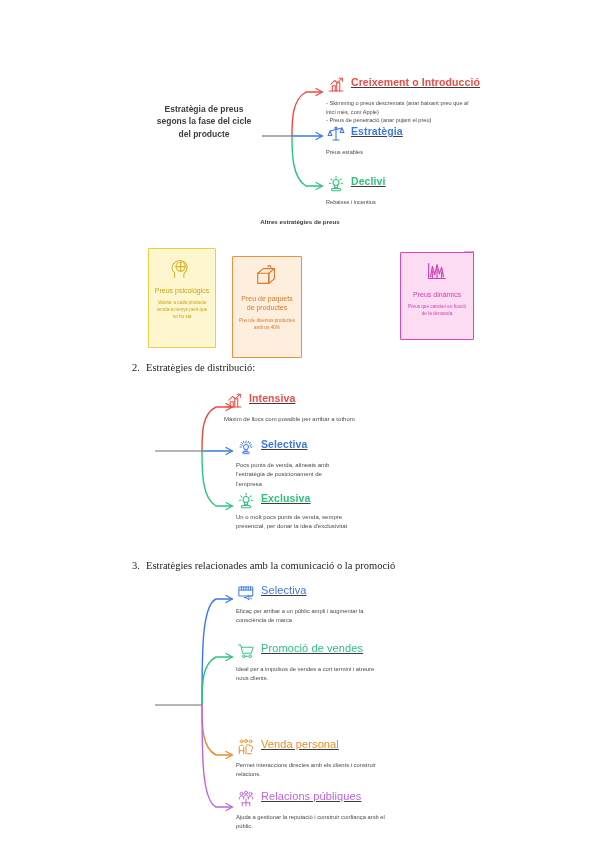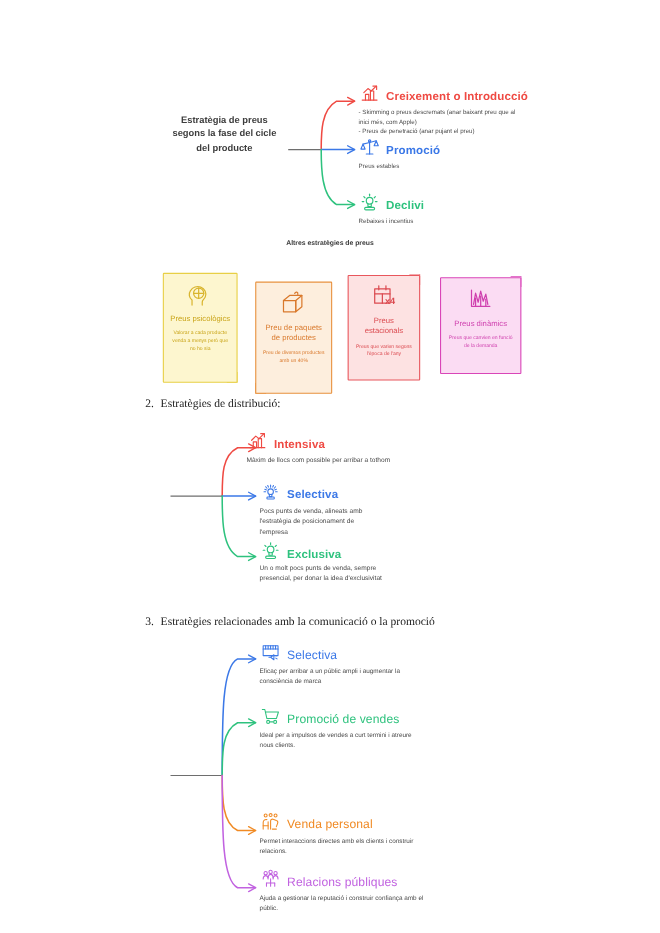--- a/index.html
+++ b/index.html
@@ -21,21 +21,21 @@
     text-align:center;
     font-weight:bold;
     font-size:8.5px;
     line-height:1.45;
     color:#3d3d3d;
   }
 
   .branch-svg { position:absolute; left:0; top:0; overflow:visible; }
 
   .node { position:absolute; }
-  .node-head { display:flex; align-items:flex-end; gap:5px; }
+  .node-head { display:flex; align-items:flex-start; gap:5px;text-decoration:underline; }
   .node-title { font-size:10.5px; font-weight:bold; letter-spacing:.1px; white-space:nowrap; }
   .node-desc {
     font-size:5.6px;
     line-height:1.55;
     color:#4a4a4a;
     margin-top:5px;
     max-width:175px;
   }
   .node-desc.tight { margin-top:3px; }
   .icon-box { width:20px; height:18px; display:block; flex:0 0 auto; }
@@ -132,21 +132,21 @@
         <svg class="icon-box" viewBox="0 0 24 24">
           <g stroke="#3b78e7" stroke-width="1.4" fill="none" stroke-linecap="round" stroke-linejoin="round">
             <path d="M12 5 L12 20"></path>
             <path d="M4 8 L12 6 L20 4"></path>
             <path d="M4 8 L1.5 14 L6.5 14 Z"></path>
             <path d="M20 4 L17.5 10 L22.5 10 Z"></path>
             <path d="M8 20 L16 20"></path>
             <circle cx="12" cy="4.2" r="1.4"></circle>
           </g>
         </svg>
-        <span class="node-title" style="color:#3b78e7">Promoció</span>
+        <span class="node-title" style="color:#3b78e7">Estratègia</span>
       </div>
       <div class="node-desc">Preus estables</div>
     </div>
 
     <div class="node" style="left:326px;top:175px;">
       <div class="node-head">
         <svg class="icon-box" viewBox="0 0 24 24">
           <g stroke="#2ec27e" stroke-width="1.4" fill="none" stroke-linecap="round" stroke-linejoin="round">
             <circle cx="12" cy="10" r="4"></circle>
             <path d="M10 14 L10 17 L14 17 L14 14"></path>
@@ -193,37 +193,20 @@
           <path d="M15 4 C16 2 18.5 2.5 18 5"></path>
         </g>
       </svg>
       <div class="c-title" style="color:#d9792c">Preu de paquets de productes</div>
       <div class="c-desc" style="color:#d9792c">Preu de diversos productes amb un 40%</div>
       <svg class="corner" style="bottom:-1px;left:-1px;right:auto;" viewBox="0 0 10 10">
         <path d="M10 10 L0 10 L0 0" stroke="#e8913e" stroke-width="1" fill="none"></path>
       </svg>
     </div>
 
-    <div class="card" style="left:168px;top:4px;width:66px;height:96px;background:#fde2e2;border:1px solid #e8565c;">
-      <svg class="c-icon" viewBox="0 0 28 28">
-        <g stroke="#db4a50" stroke-width="1.2" fill="none" stroke-linecap="round" stroke-linejoin="round">
-          <rect x="5" y="6" width="15" height="14"></rect>
-          <path d="M5 11 L20 11"></path>
-            <path d="M12.5 11 L12.5 20"></path>
-          <path d="M9 3 L9 7"></path>
-            <path d="M16 3 L16 7"></path>
-          <text x="15" y="21" font-size="9" fill="#db4a50" stroke="none" font-family="Liberation Sans, sans-serif" font-weight="bold">x4</text>
-        </g>
-      </svg>
-      <div class="c-title" style="color:#db4a50">Preus estacionals</div>
-      <div class="c-desc" style="color:#db4a50">Preus que varien segons l'època de l'any</div>
-      <svg class="corner" style="top:-2px;right:-1px;bottom:auto;" viewBox="0 0 10 10">
-        <path d="M0 0 L10 0 L10 10" stroke="#e8565c" stroke-width="1" fill="none"></path>
-      </svg>
-    </div>
 
     <div class="card" style="left:252px;top:6px;width:74px;height:88px;background:#fbdcf3;border:1px solid #d946b8;">
       <svg class="c-icon" viewBox="0 0 28 28">
         <g stroke="#cf3fae" stroke-width="1.2" fill="none" stroke-linecap="round" stroke-linejoin="round">
           <path d="M5 5 L5 21 L23 21"></path>
           <path d="M7 19 L9 8 L11.5 17 L14 6 L16.5 16 L19 9 L21 19"></path>
           <path d="M9 21 L9 13"></path>
             <path d="M14 21 L14 11"></path>
             <path d="M19 21 L19 14"></path>
         </g>

